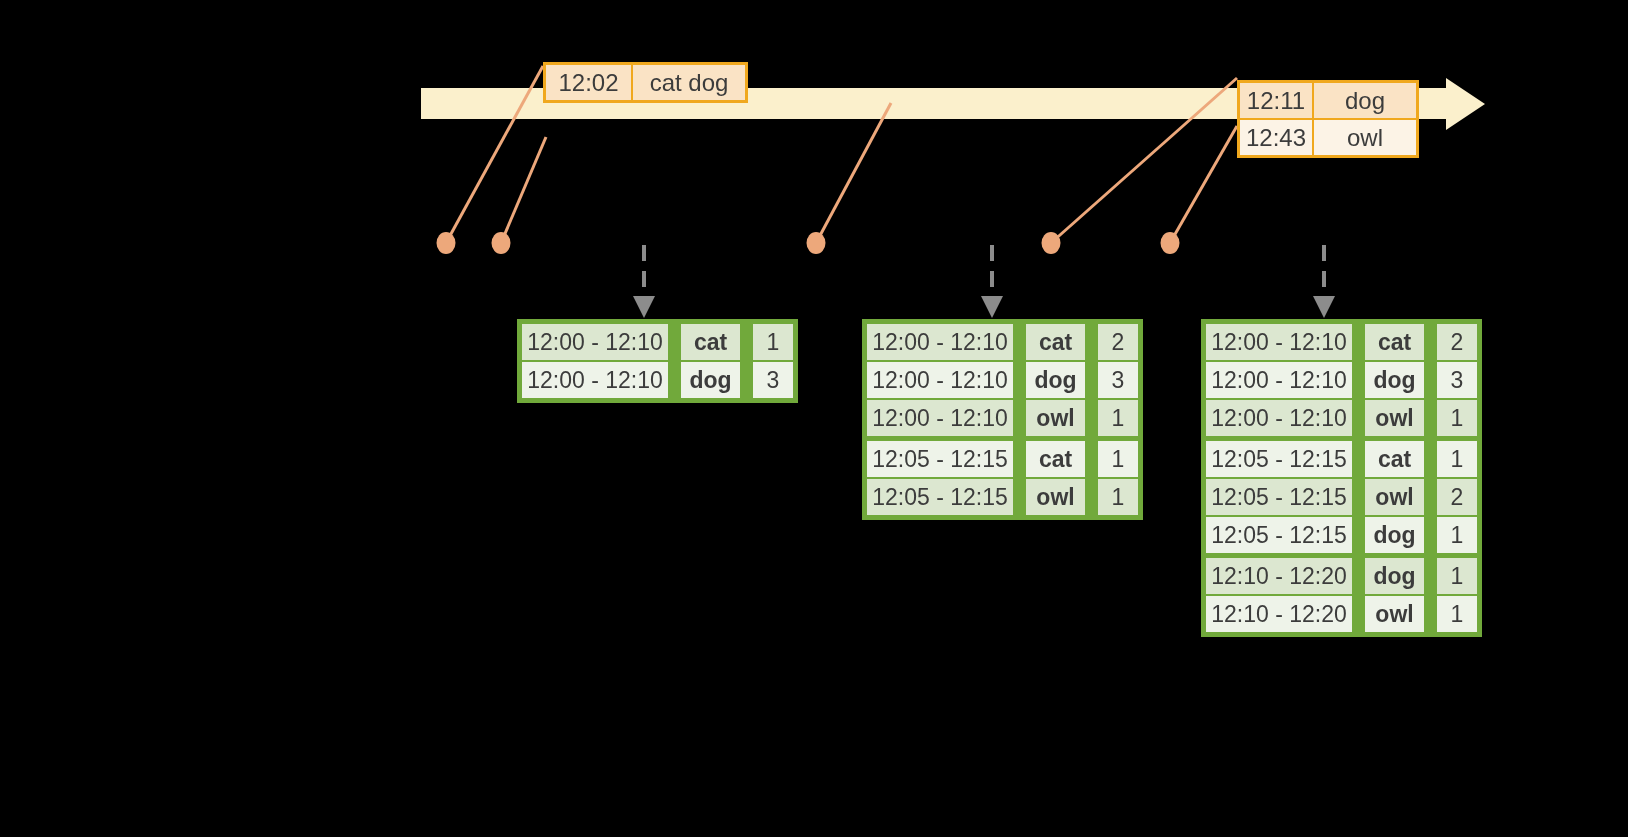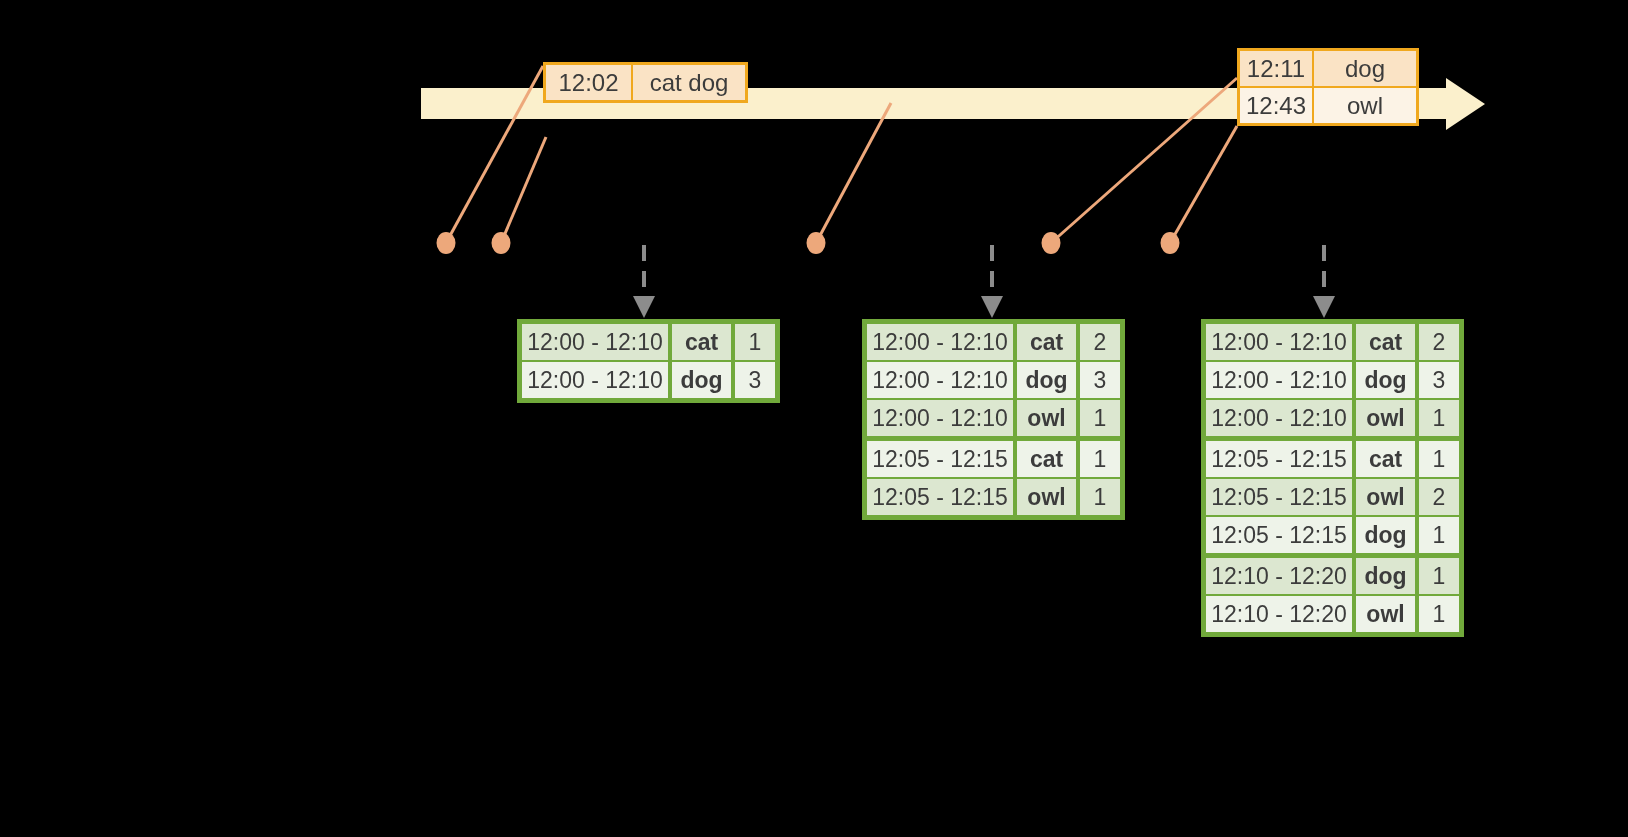--- a/index.html
+++ b/index.html
@@ -21,21 +21,21 @@
   .etable .cell{display:flex;align-items:center;justify-content:center;
     font-size:24px;line-height:1;}
   .cell.peach{background:var(--peach,#fae3c5);}
   .cell.cream{background:var(--cream,#fcf3e6);}
   .et1 .time{width:85px;height:35px;}  .et1 .words{width:112px;height:35px;}
   .et2 .time{width:84px;height:35px;}  .et2 .words{width:115px;height:35px;}
   .et3 .time{width:72px;height:35px;}  .et3 .words{width:102px;height:35px;}
   
   .rtable{position:absolute;background:var(--green,#71a93b);padding:5px;
     display:flex;flex-direction:column;gap:2px;box-sizing:border-box;}
-  .rtable .rrow{display:flex;gap:4px;justify-content:center;}
+  .rtable .rrow{display:flex;gap:13px;justify-content:center;}
   .rtable .rrow.sep{margin-top:3px;}
   .rtable .cell{display:flex;align-items:center;justify-content:center;
     font-size:23px;line-height:1;height:36px;}
   .rtable .win{width:146px;} .rtable .word{width:59px;font-weight:bold;} .rtable .cnt{width:40px;}
   .cell.dark{background:var(--rowdark,#dce7d0);}
   .cell.light{background:var(--rowlight,#eef3e9);}
 </style>
 </head>
 <body>
 
@@ -65,21 +65,21 @@
   </svg>
 
   <div class="etable et1" style="left:519px;top:62px;">
     <div class="erow">
       <div class="cell time peach">12:02</div>
       <div class="cell words peach">cat dog</div>
     </div>
   </div>
 
 
-  <div class="etable et3" style="left:1213px;top:48px;">
+  <div class="etable et3" style="left:1213px;top:80px;">
     <div class="erow">
       <div class="cell time peach">12:11</div>
       <div class="cell words peach">dog</div>
     </div>
     <div class="erow">
       <div class="cell time cream">12:43</div>
       <div class="cell words cream">owl</div>
     </div>
   </div>
 

